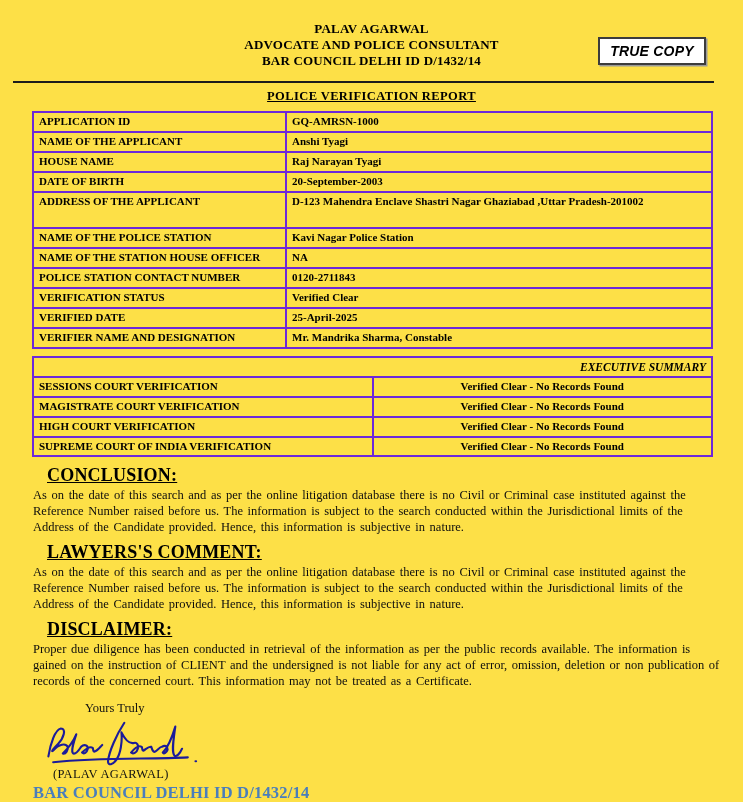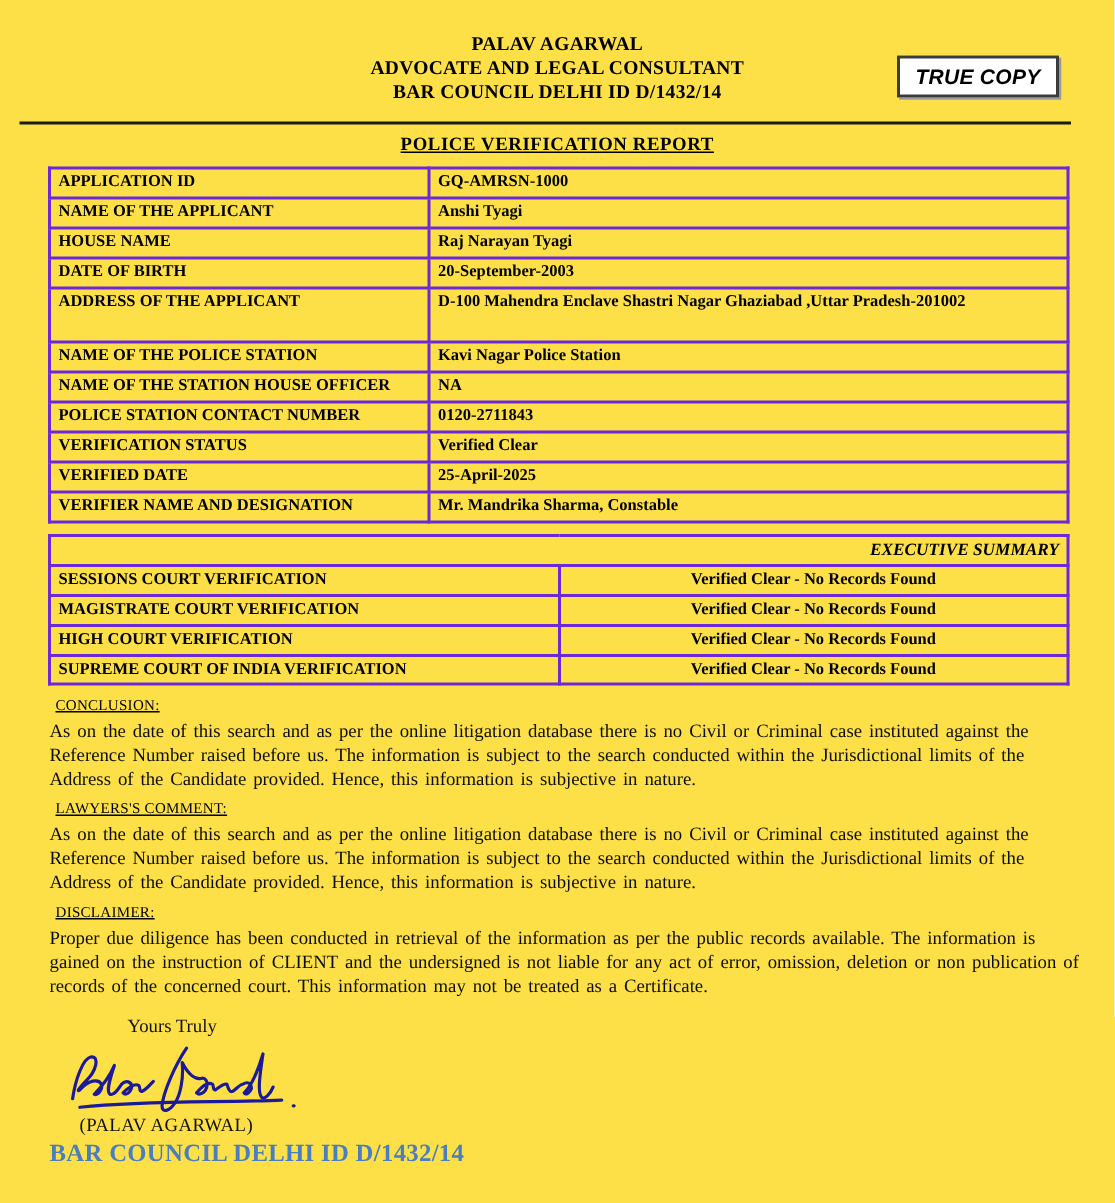--- a/index.html
+++ b/index.html
@@ -27,39 +27,39 @@
      height:14px;vertical-align:middle;line-height:1.25;overflow:hidden;white-space:nowrap;}
   td.lbl{width:241px;}
   .details{margin-top:7px;}
   tr.tall td{height:30px;vertical-align:top;padding-top:2px;}
   .exec{margin-top:7px;}
   .exec td.hdr{height:9px;text-align:right;font-size:11.5px;font-style:italic;}
   .exec td{height:12px;}
   .exec td.val{text-align:center;}
   
   .sections{margin:0 26px 0 33px;}
-  .sec-h{display:inline-block;font-size:10px;font-weight:normal;text-decoration:underline;
-         margin:8px 4px 0;letter-spacing:.2px;}
+  .sec-h{display:inline-block;font-size:18px;font-weight:bold;text-decoration:underline;
+         margin:8px 14px 0;letter-spacing:.2px;}
   .sec-h.mt{margin-top:7px;}
   .sec-p{margin:1px 0 0;width:690px;font-size:12.5px;line-height:16px;color:#0d0d0d;
          word-spacing:1.5px;}
   
   .closing{margin:12px 0 0 85px;font-size:12.5px;color:#111;}
   .sig-wrap{margin:1px 0 0 38px;height:50px;}
   .sig-name{margin:0 0 0 53px;font-size:12.5px;letter-spacing:.3px;color:#111;}
   .bar-line{margin:1px 0 0 33px;font-size:16.5px;font-weight:bold;letter-spacing:.2px;}
 </style>
 </head>
 <body>
 
 <div class="page">
 
   <div class="letterhead">
     <div>PALAV AGARWAL</div>
-    <div>ADVOCATE AND LEGAL CONSULTANT</div>
+    <div>ADVOCATE AND POLICE CONSULTANT</div>
     <div>BAR COUNCIL DELHI ID D/1432/14</div>
   </div>
 
   <div class="stamp">
     <span>TRUE COPY</span>
   </div>
 
   <div class="rule"></div>
 
   <div class="report-title">POLICE VERIFICATION REPORT</div>
@@ -77,21 +77,21 @@
       <tr>
         <td class="lbl">HOUSE NAME</td>
         <td>Raj Narayan Tyagi</td>
       </tr>
       <tr>
         <td class="lbl">DATE OF BIRTH</td>
         <td>20-September-2003</td>
       </tr>
       <tr class="tall">
         <td class="lbl">ADDRESS OF THE APPLICANT</td>
-        <td>D-100 Mahendra Enclave Shastri Nagar Ghaziabad ,Uttar Pradesh-201002</td>
+        <td>D-123 Mahendra Enclave Shastri Nagar Ghaziabad ,Uttar Pradesh-201002</td>
       </tr>
       <tr>
         <td class="lbl">NAME OF THE POLICE STATION</td>
         <td>Kavi Nagar Police Station</td>
       </tr>
       <tr>
         <td class="lbl">NAME OF THE STATION HOUSE OFFICER</td>
         <td>NA</td>
       </tr>
       <tr>

